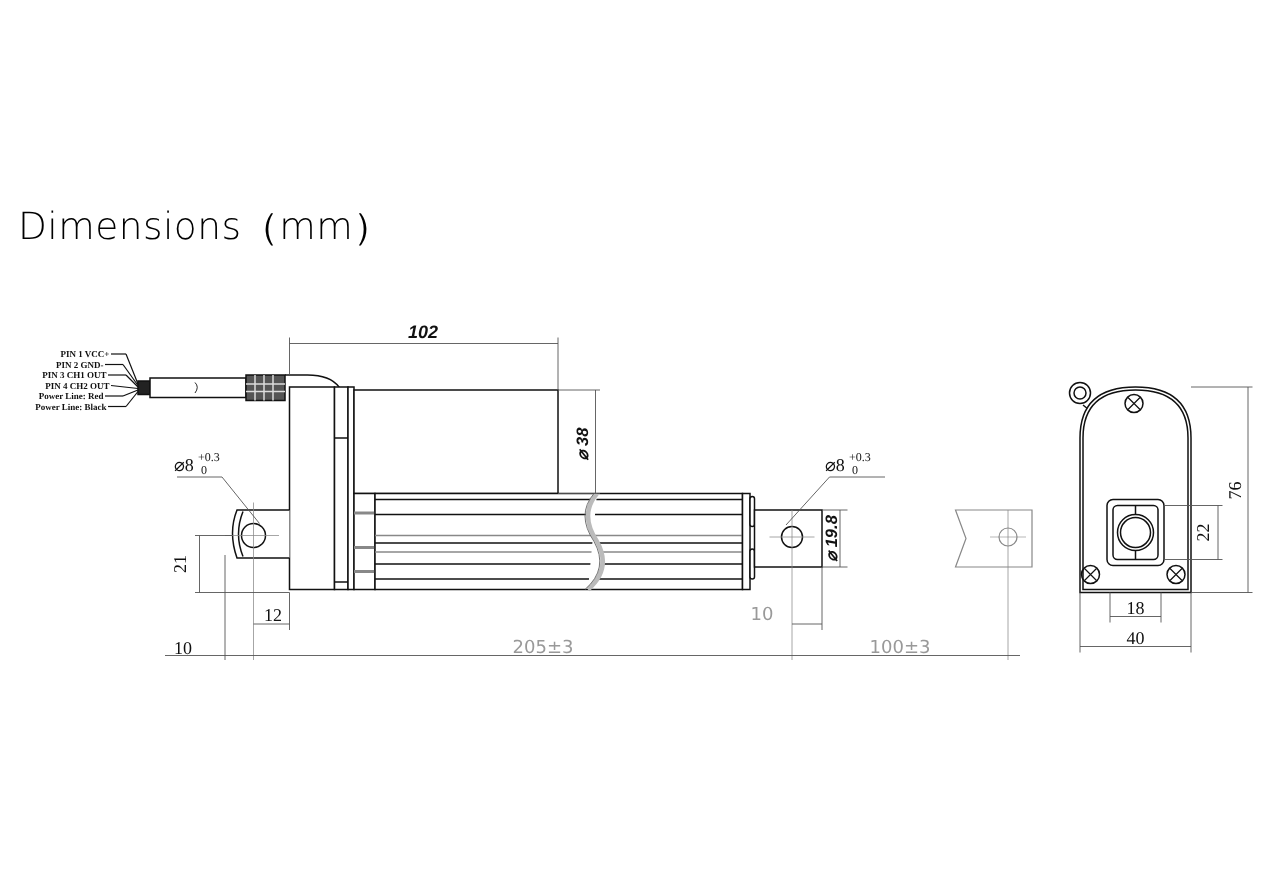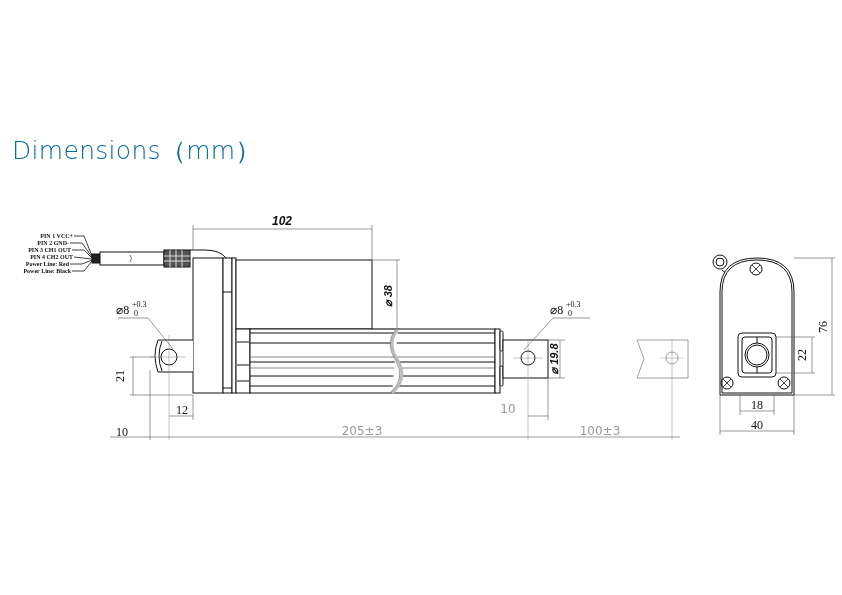--- a/index.html
+++ b/index.html
@@ -1,17 +1,17 @@
 <!DOCTYPE html>
 <html><head>
   <meta charset="utf-8">
   <style>
     html, body { margin: 0; padding: 0; background: #ffffff; }
     body { width: 842px; height: 595px; position: relative; overflow: hidden; font-family: "DejaVu Sans", sans-serif; }
-    .title { position: absolute; left: 12px; top: 134px; font-size: 25px; color: #0369a1; font-family: "DejaVu Sans", sans-serif; letter-spacing: 0.3px; font-weight: 300; }
+    .title { position: absolute; left: 12px; top: 134px; font-size: 25px; color: #000000; font-family: "DejaVu Sans", sans-serif; letter-spacing: 0.3px; font-weight: 300; }
     svg { position: absolute; left: 0; top: 0; }
     .lbl { font-family: "Liberation Serif", serif; fill: #111; }
     .lbl-light { font-family: "DejaVu Sans", sans-serif; fill: #999; }
     .lbl-bold { font-family: "Liberation Sans", sans-serif; font-weight: bold; font-style: italic; fill: #111; }
     .pin { font-family: "Liberation Serif", serif; font-size: 6px; fill: #111; font-weight: bold; }
   </style>
 </head>
 <body>
 
 <div class="title">Dimensions（mm）</div>

